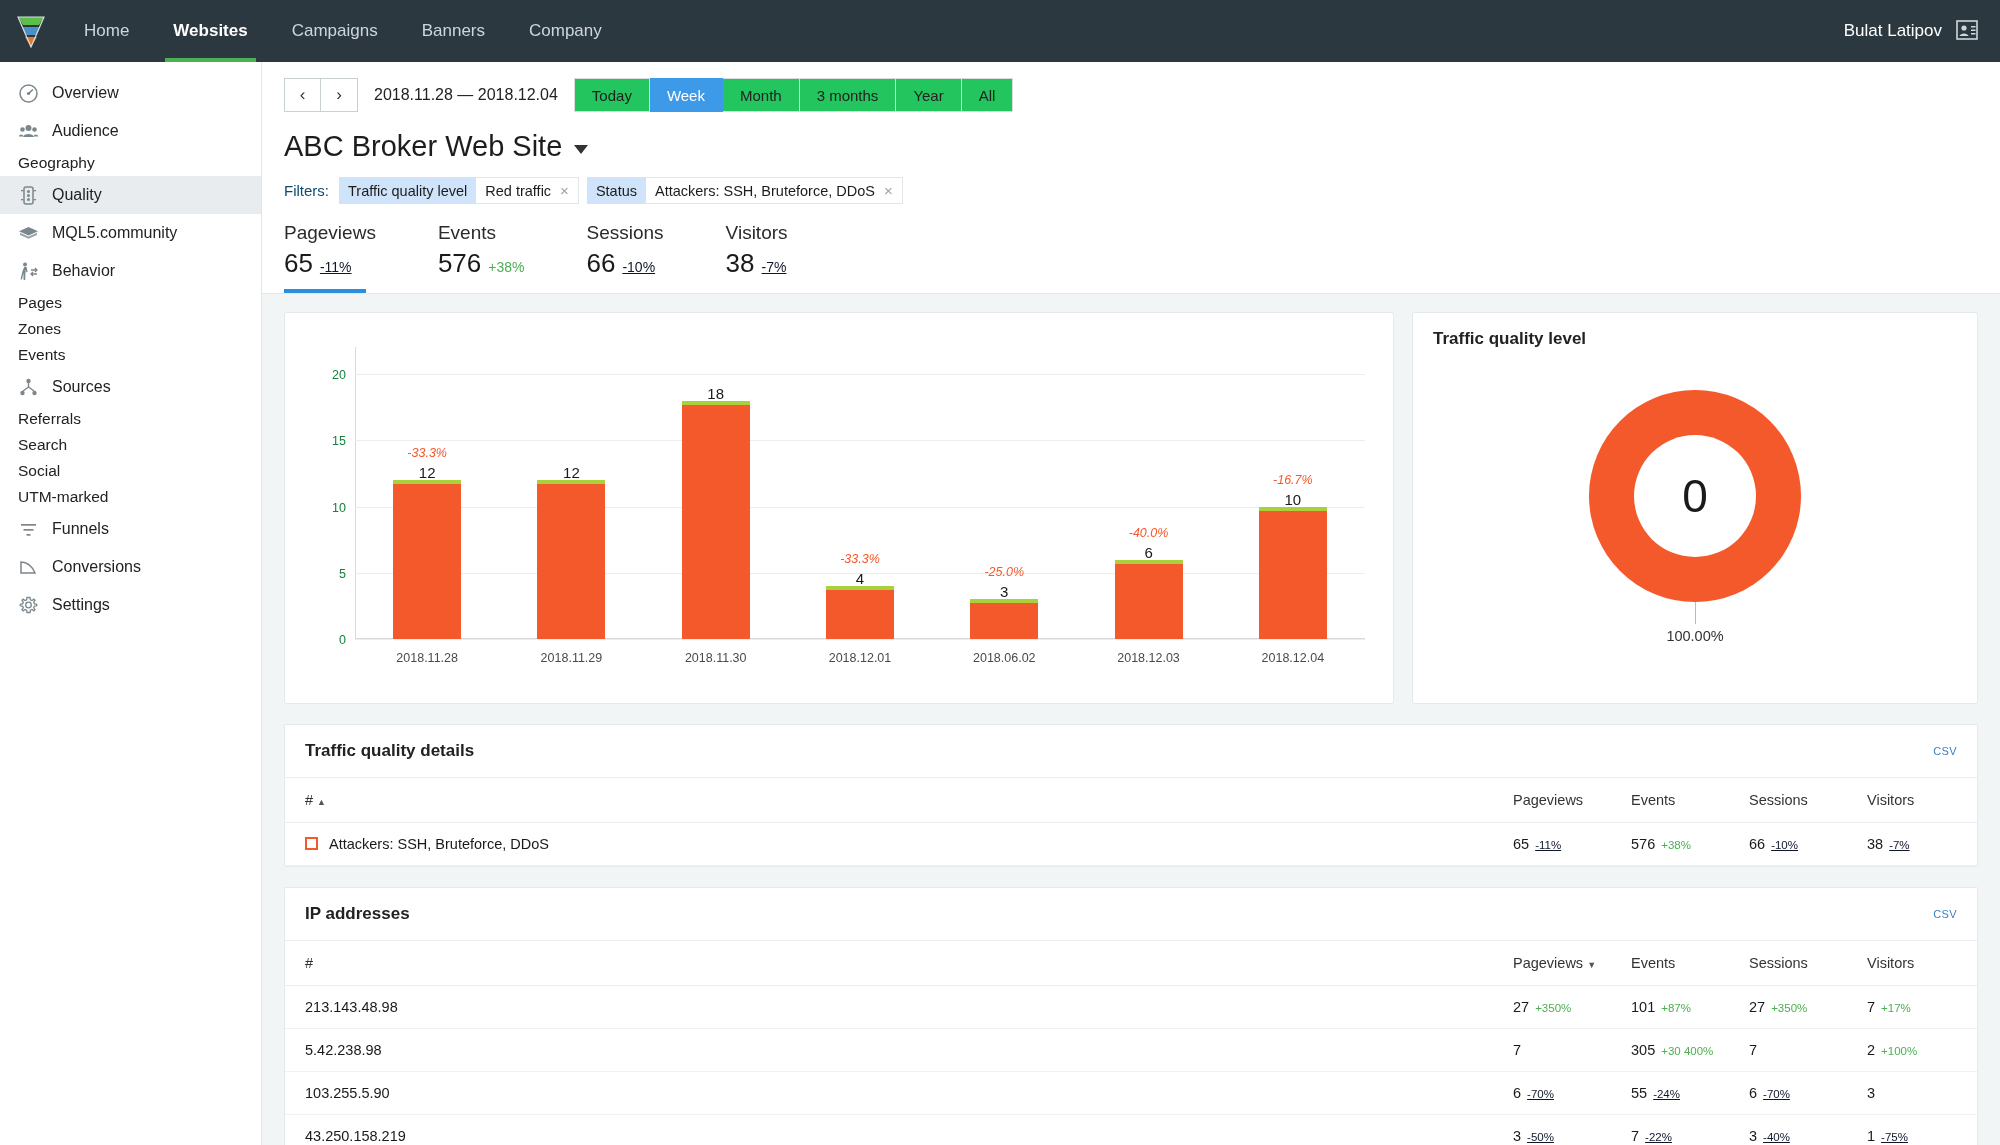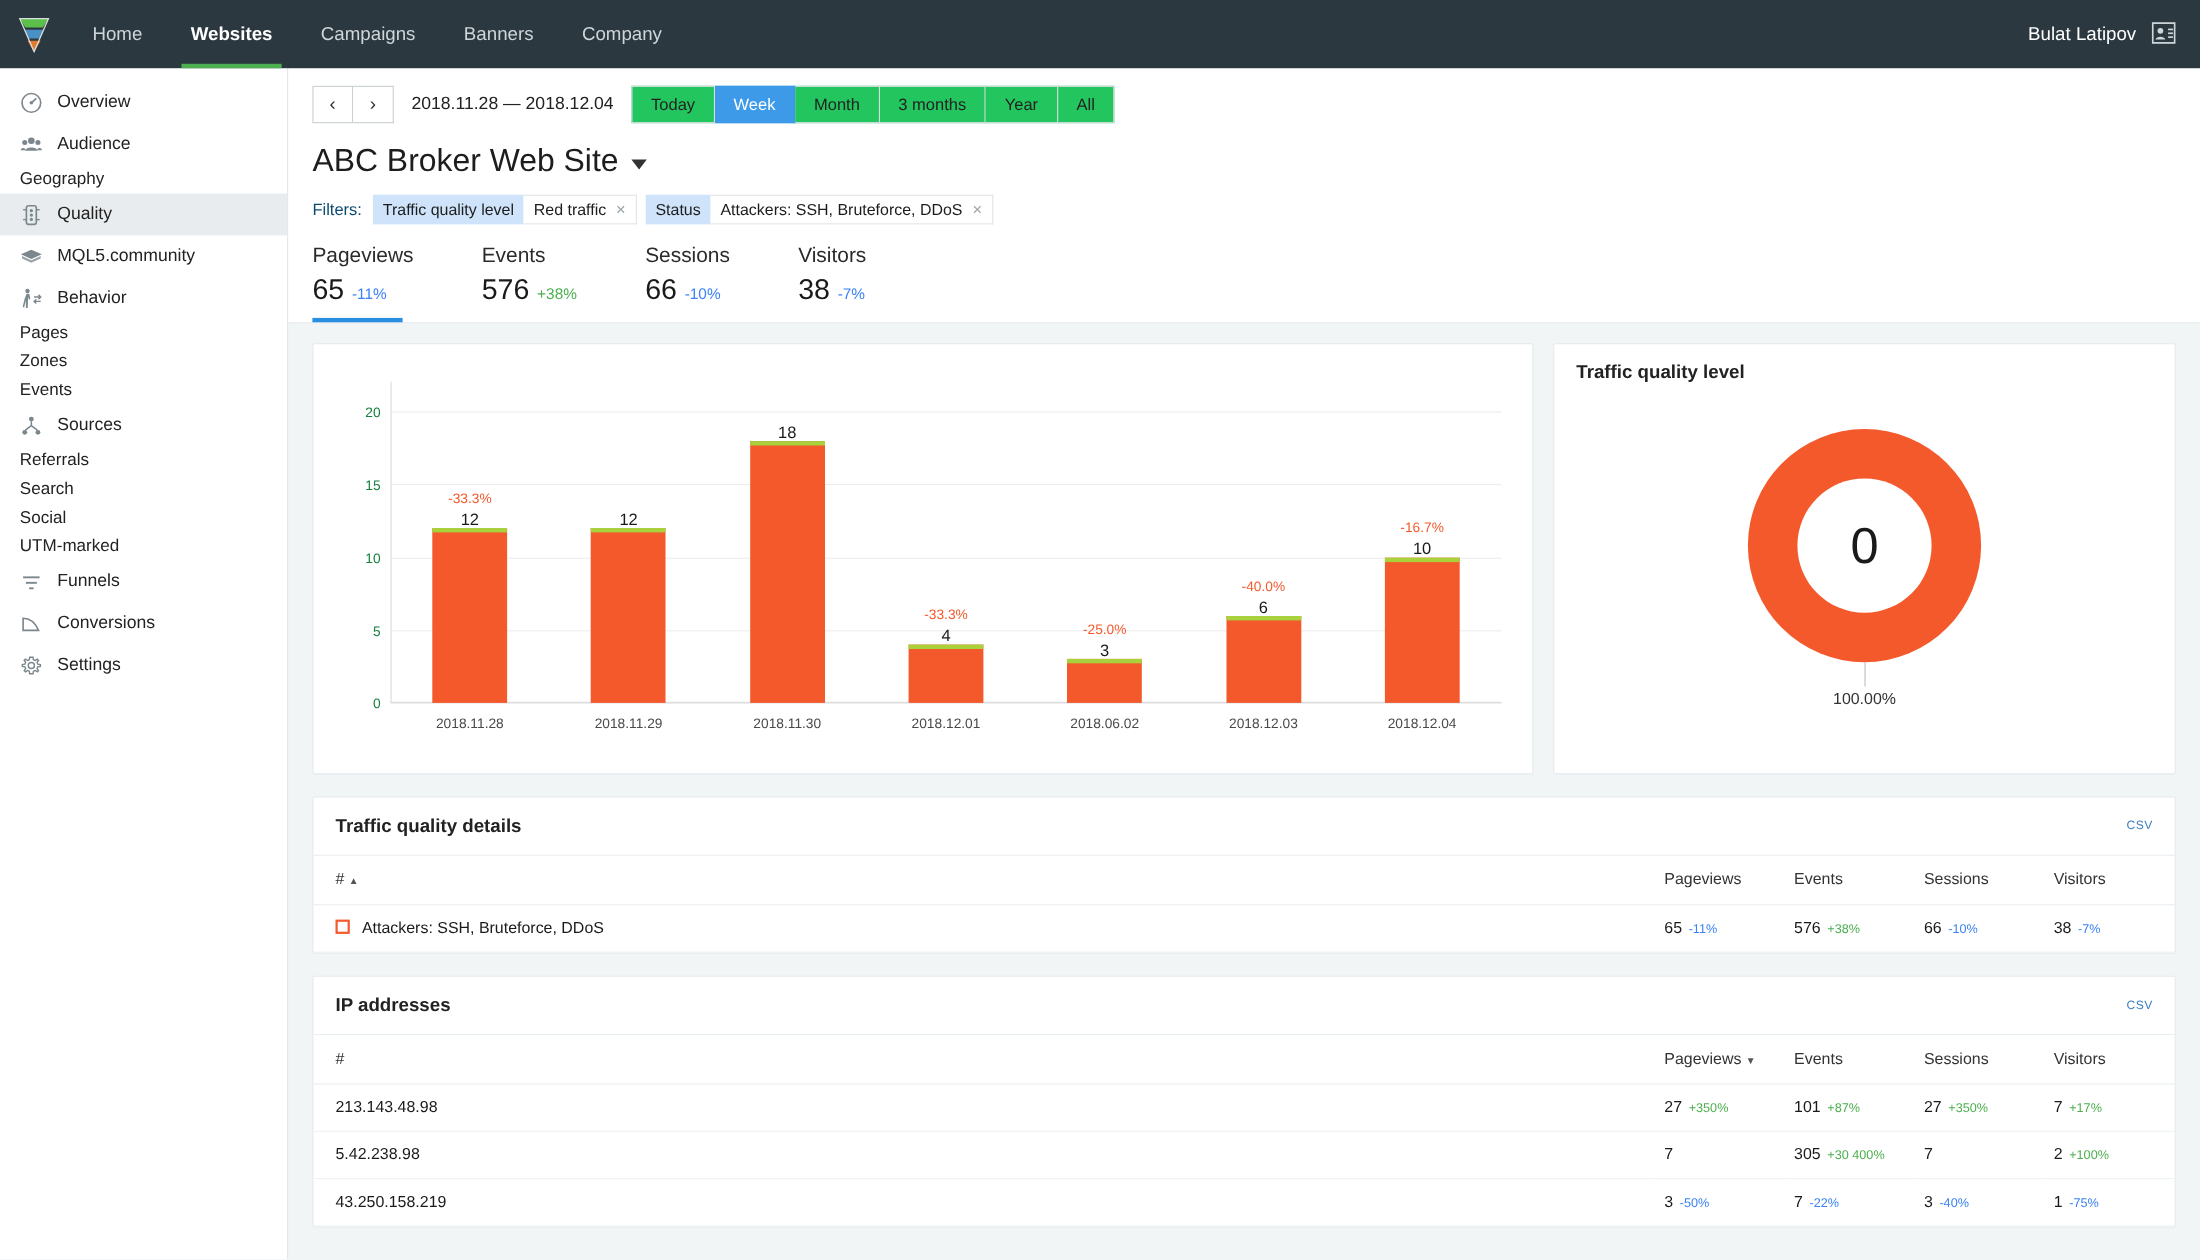--- a/index.html
+++ b/index.html
@@ -181,21 +181,21 @@
   .metric.active:after {
     content: "";
     position: absolute;
     left: 0; right: 10px; bottom: 0;
     height: 4px; background: #2a8fe0;
   }
   .metric-label { font-size: 19px; color: #2b2b2b; margin-bottom: 4px; }
   .metric-row { display: flex; align-items: baseline; gap: 7px; }
   .metric-value { font-size: 26px; color: #1a1a1a; }
   .metric-delta { font-size: 14px; }
-  .neg { color: #3b82f6; }
+  .neg { color: #0f172a; text-decoration: underline; }
   .pos { color: #4caf50; }
 
   .content { padding: 18px 22px 0 22px; }
 
   .charts-row { display: flex; gap: 18px; }
   .card {
     background: #fff;
     border: 1px solid #e4e9eb;
     border-radius: 2px;
   }
@@ -259,20 +259,21 @@
   }
   .bar-pct {
     position: absolute;
     bottom: 100%;
     left: 50%;
     transform: translateX(-50%);
     margin-bottom: 24px;
     font-size: 12.5px;
     color: #f4592c;
     white-space: nowrap;
+    font-style: italic;
   }
   .bar-xlabel {
     position: absolute;
     top: 100%;
     left: 50%;
     transform: translateX(-50%);
     margin-top: 12px;
     font-size: 12.5px;
     color: #4a4a4a;
     white-space: nowrap;
@@ -783,20 +784,38 @@
                   </span></td>
                 <td class="col-num"><span class="cellval">
                     <span>7</span>
                   </span></td>
                 <td class="col-num"><span class="cellval">
                     <span>2</span>
                     <span class="cell-delta pos">+100%</span>
                   </span></td>
               </tr>
               <tr>
+                <td>103.255.5.90</td>
+                <td class="col-num"><span class="cellval">
+                    <span>6</span>
+                    <span class="cell-delta neg">-70%</span>
+                  </span></td>
+                <td class="col-num"><span class="cellval">
+                    <span>55</span>
+                    <span class="cell-delta neg">-24%</span>
+                  </span></td>
+                <td class="col-num"><span class="cellval">
+                    <span>6</span>
+                    <span class="cell-delta neg">-70%</span>
+                  </span></td>
+                <td class="col-num"><span class="cellval">
+                    <span>3</span>
+                  </span></td>
+              </tr>
+              <tr>
                 <td>43.250.158.219</td>
                 <td class="col-num"><span class="cellval">
                     <span>3</span>
                     <span class="cell-delta neg">-50%</span>
                   </span></td>
                 <td class="col-num"><span class="cellval">
                     <span>7</span>
                     <span class="cell-delta neg">-22%</span>
                   </span></td>
                 <td class="col-num"><span class="cellval">

